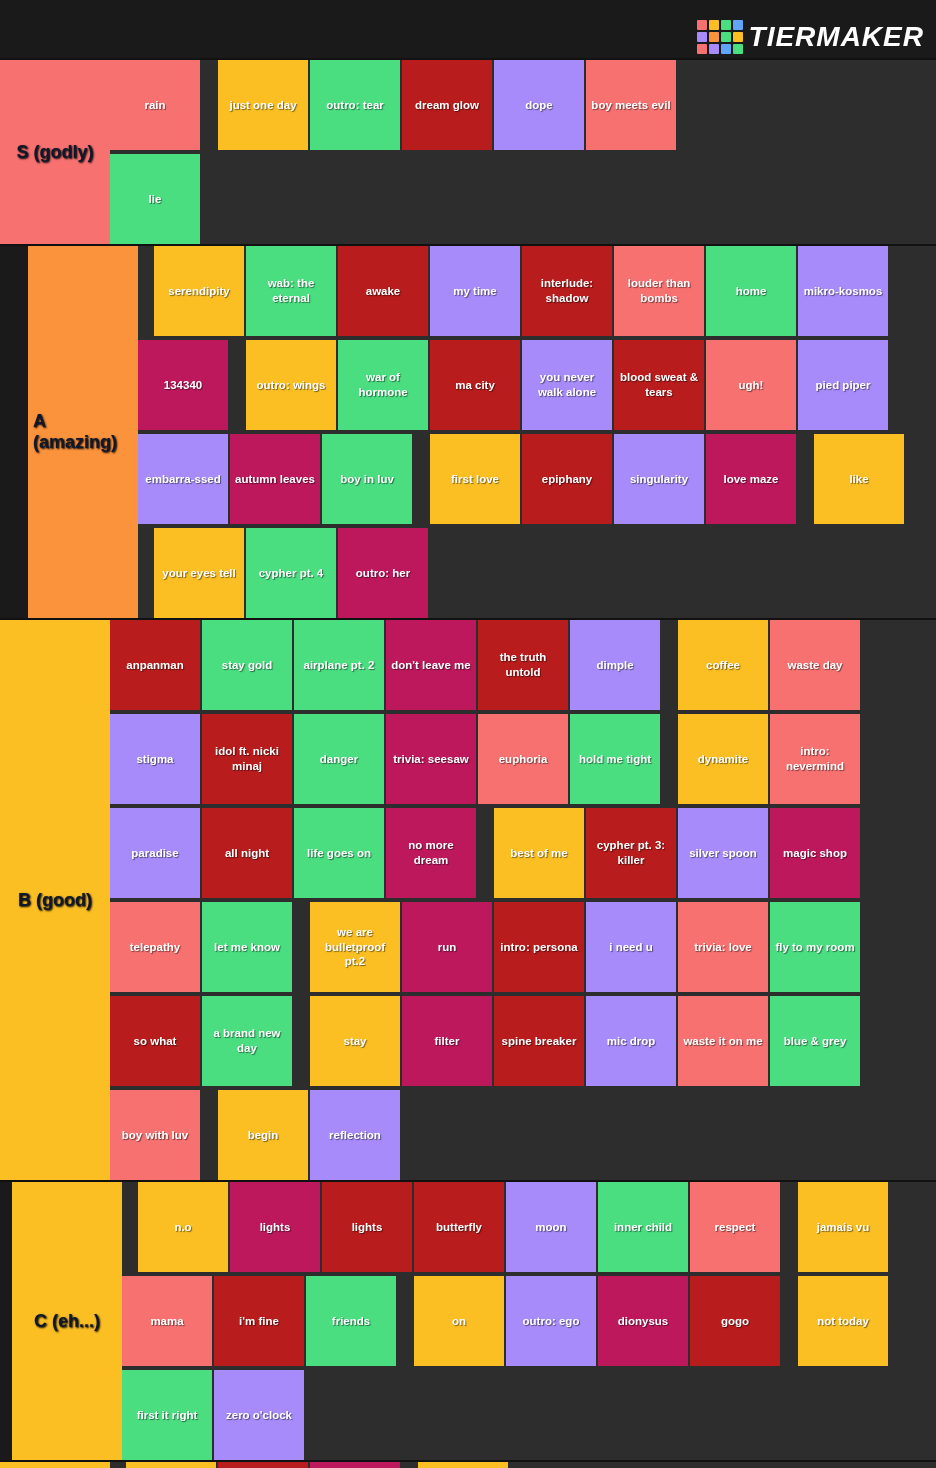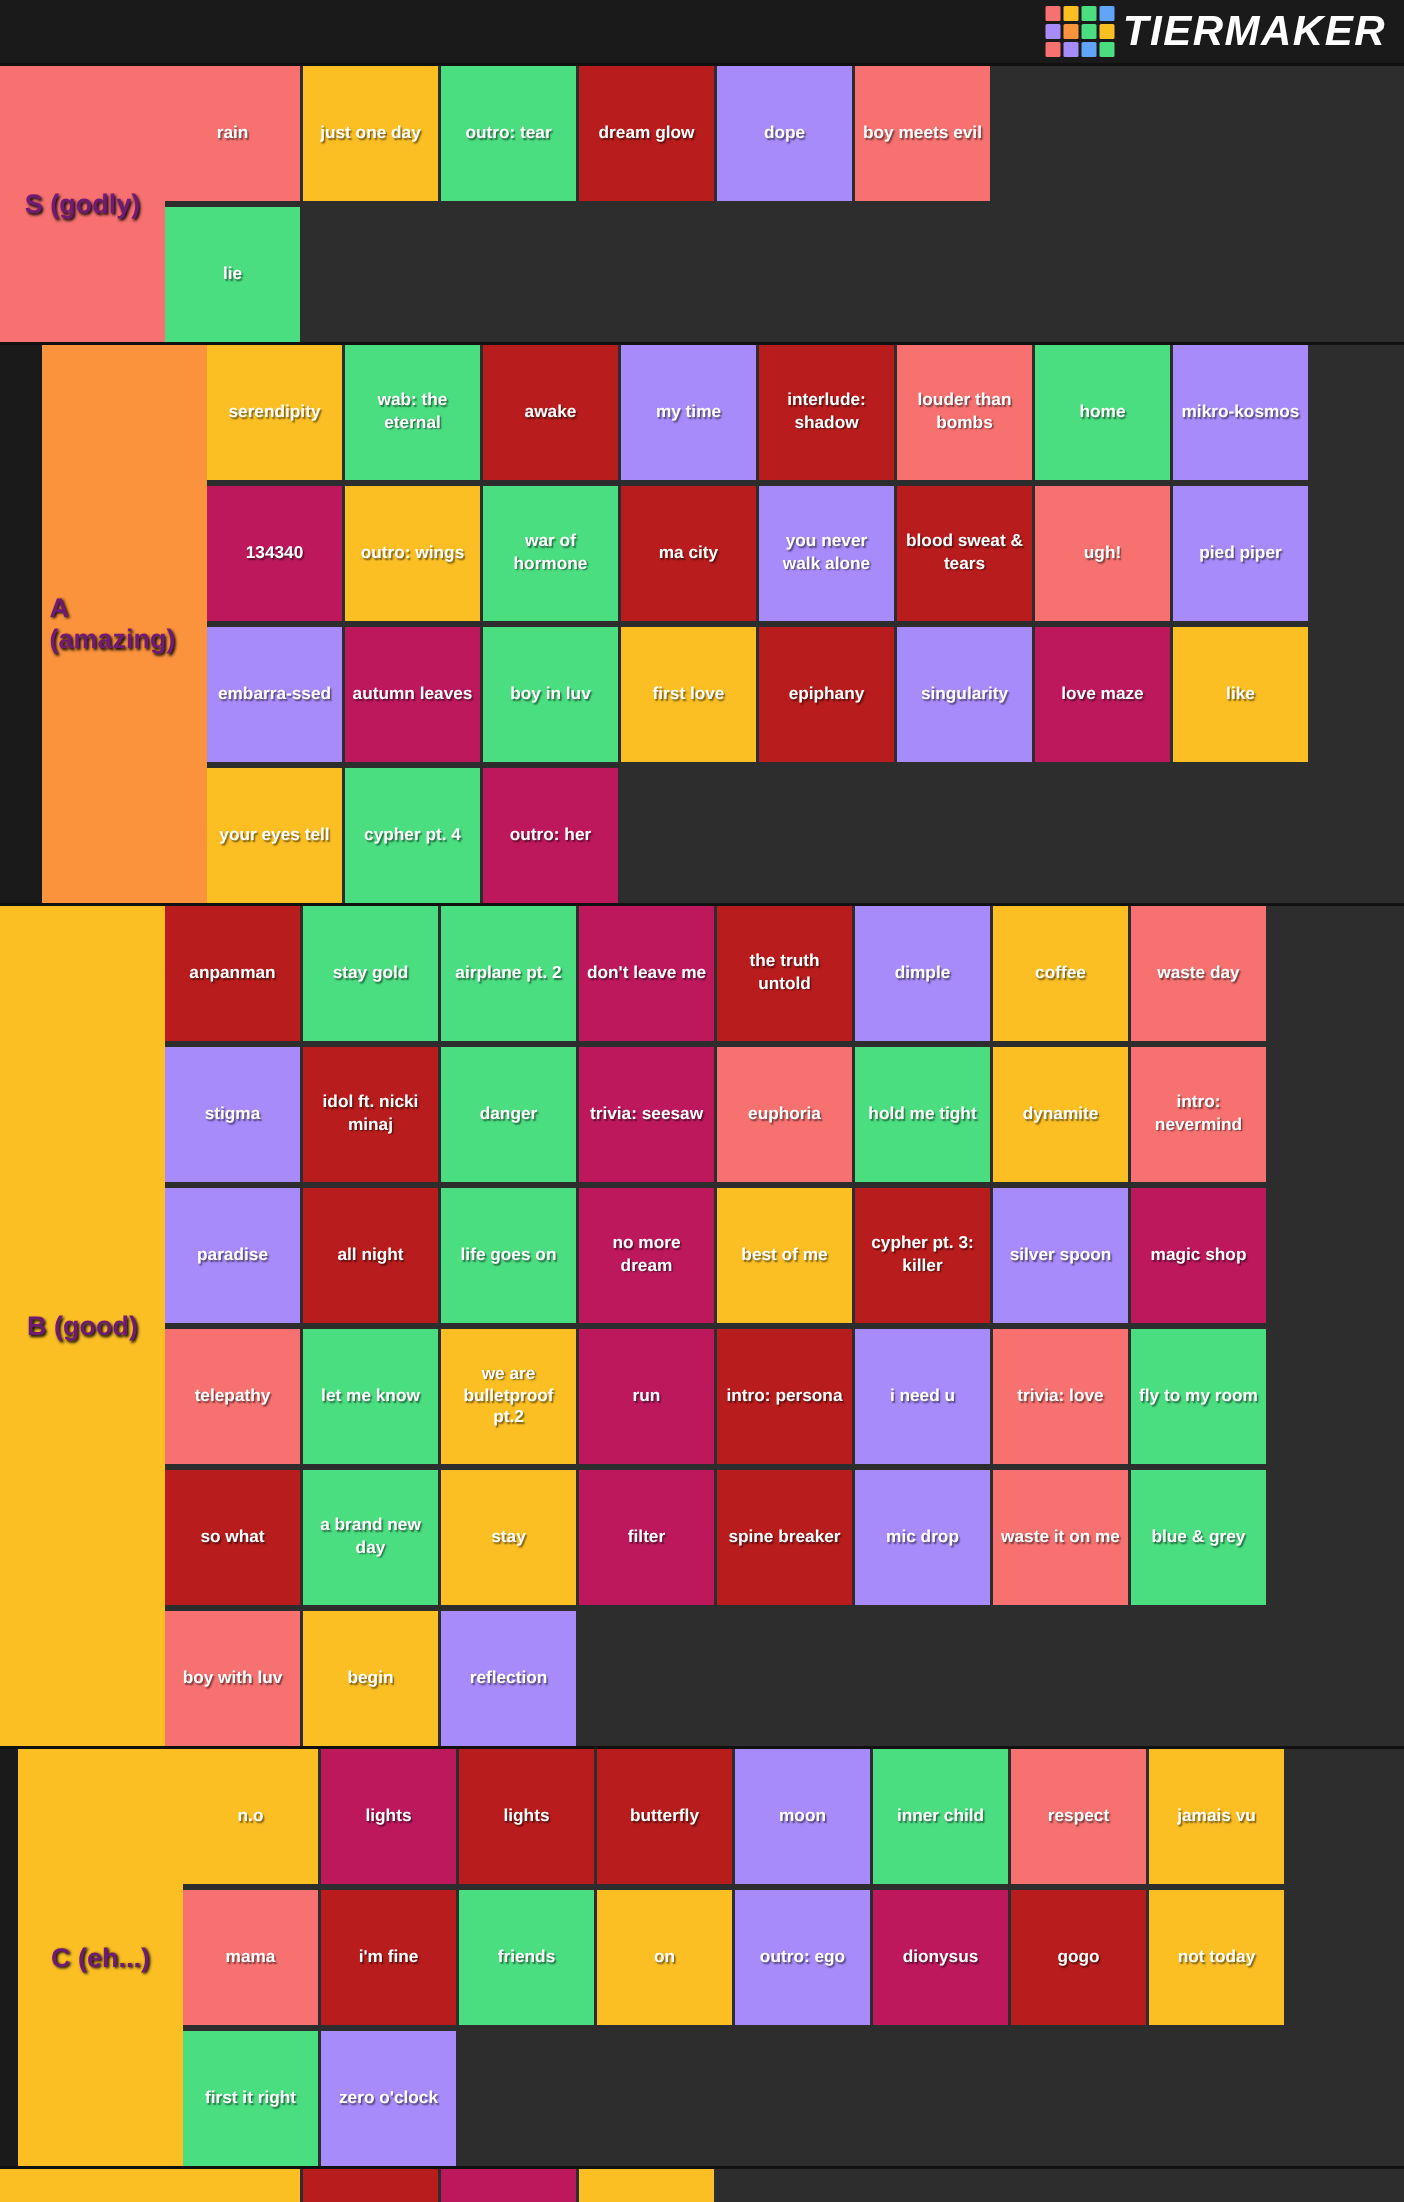--- a/index.html
+++ b/index.html
@@ -13,21 +13,21 @@
       border-bottom: 2px solid #111;
     }
     .tier-label {
       width: 110px;
       min-width: 110px;
       display: flex;
       align-items: center;
       justify-content: center;
       font-size: 18px;
       font-weight: bold;
-      color: #701a75;
+      color: #0f172a;
       text-shadow: 1px 1px 2px #000;
       padding: 10px 5px;
     }
     .tier-cells {
       display: flex;
       flex-wrap: wrap;
       flex: 1;
       background: #2d2d2d;
       gap: 2px;
       padding: 0;
@@ -41,41 +41,42 @@
       text-align: center;
       font-size: 11.5px;
       font-weight: bold;
       color: #fff;
       text-shadow: 1px 1px 1px rgba(0,0,0,0.5);
       padding: 4px;
       line-height: 1.3;
       word-break: break-word;
     }
     .c-salmon { background: #f87171; }
-    .c-yellow { background: #fbbf24; }
+    .c-yellow { background: #fbbf24; margin-left: 16px; }
     .c-green  { background: #4ade80; }
     .c-blue   { background: #b91c1c; }
     .c-purple { background: #a78bfa; }
     .c-orange { background: #be185d; }
     .header-row {
       display: flex;
       align-items: center;
       background: #1a1a1a;
       padding: 4px 4px 4px 0;
       border-bottom: 2px solid #111;
     }
     .header-spacer {
       width: 110px;
     }
     .header-brand {
       display: flex;
       align-items: center;
       justify-content: flex-end;
       flex: 1;
       padding-right: 8px;
+      margin-top: 16px;
     }
     .brand-logo {
       display: flex;
       align-items: center;
     }
     .brand-grid {
       display: grid;
       grid-template-columns: repeat(4,10px);
       grid-template-rows: repeat(3,10px);
       gap: 2px;

